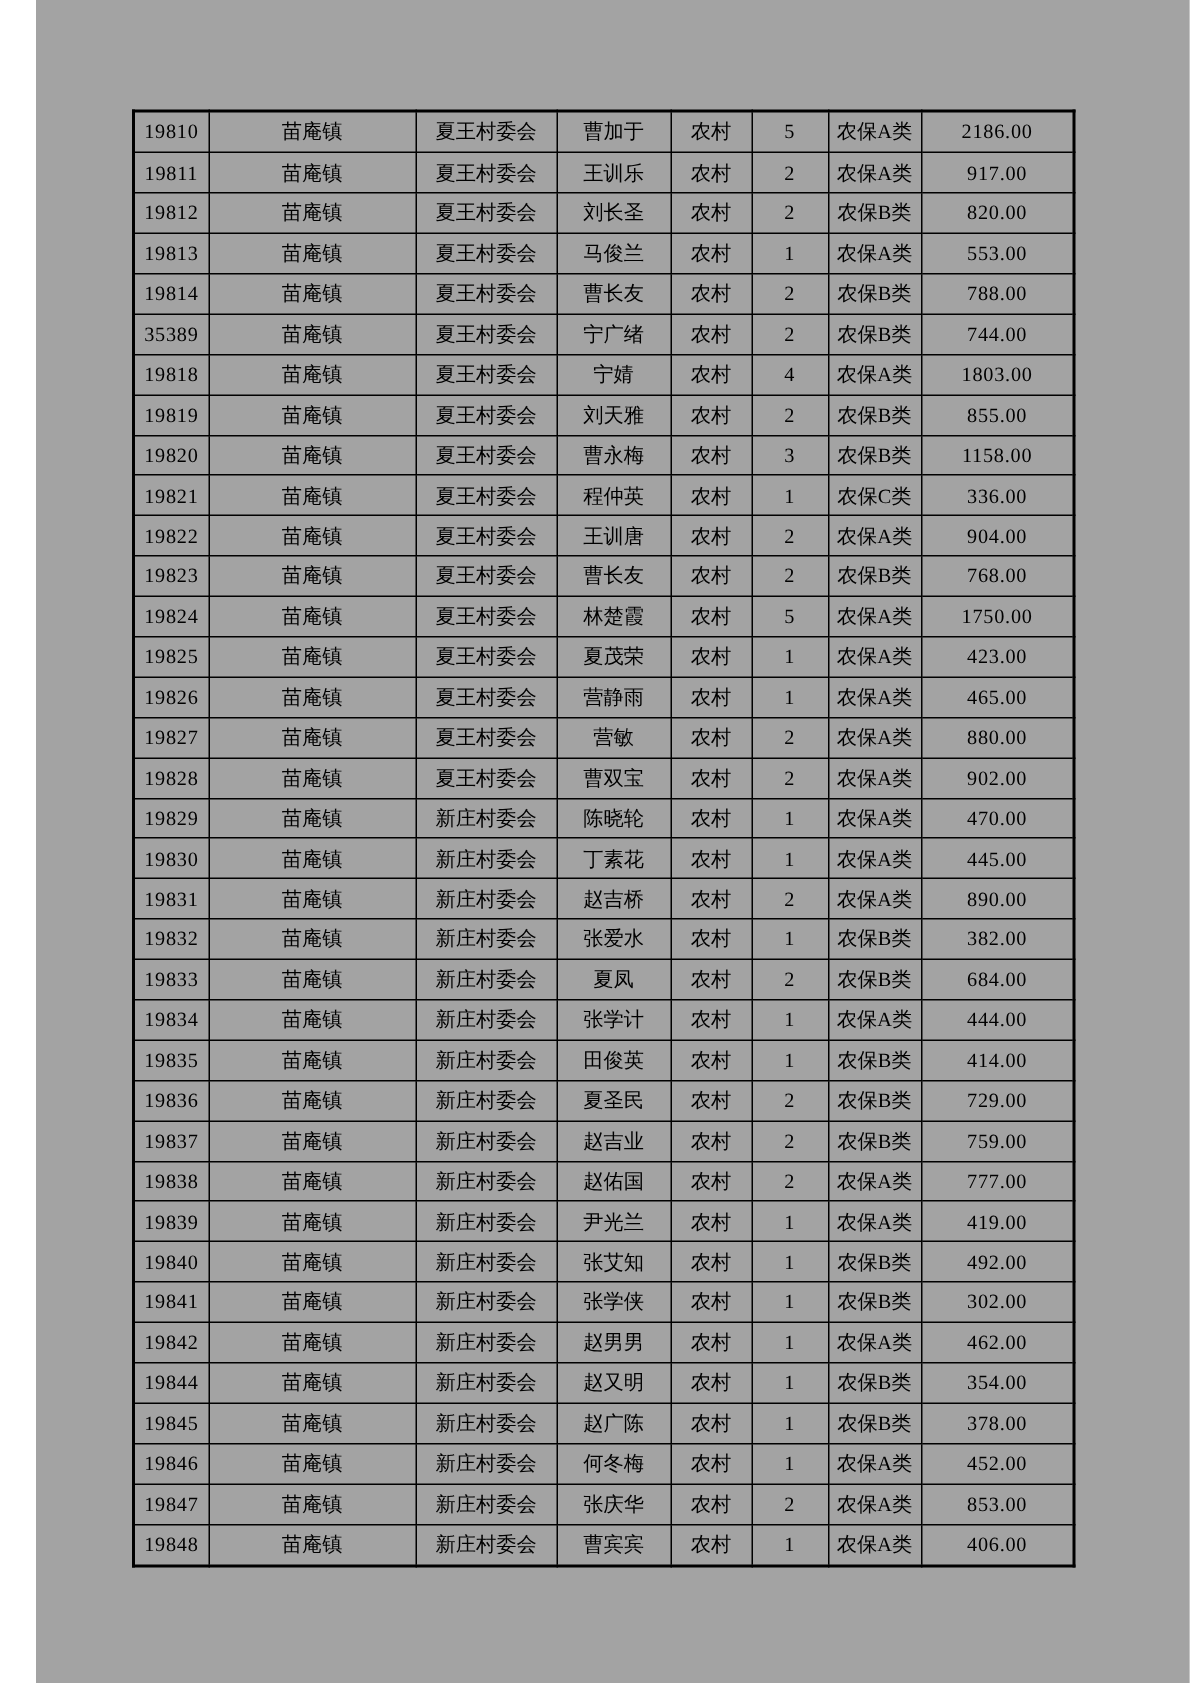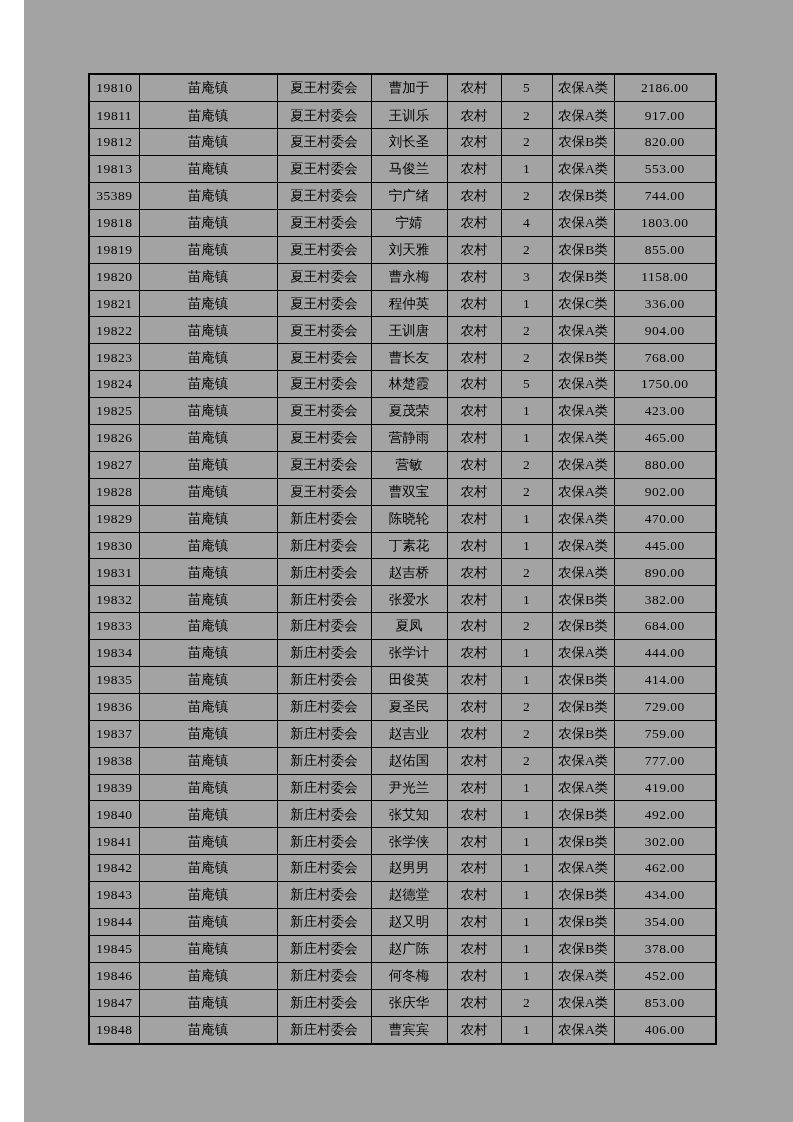--- a/index.html
+++ b/index.html
@@ -94,20 +94,30 @@
           <td class="num">19813</td>
           <td>苗庵镇</td>
           <td>夏王村委会</td>
           <td>马俊兰</td>
           <td>农村</td>
           <td class="num">1</td>
           <td>农保A类</td>
           <td class="num">553.00</td>
         </tr>
         <tr>
+          <td class="num">19814</td>
+          <td>苗庵镇</td>
+          <td>夏王村委会</td>
+          <td>曹长友</td>
+          <td>农村</td>
+          <td class="num">2</td>
+          <td>农保B类</td>
+          <td class="num">788.00</td>
+        </tr>
+        <tr>
           <td class="num">35389</td>
           <td>苗庵镇</td>
           <td>夏王村委会</td>
           <td>宁广绪</td>
           <td>农村</td>
           <td class="num">2</td>
           <td>农保B类</td>
           <td class="num">744.00</td>
         </tr>
         <tr>
@@ -352,30 +362,20 @@
         </tr>
         <tr>
           <td class="num">19842</td>
           <td>苗庵镇</td>
           <td>新庄村委会</td>
           <td>赵男男</td>
           <td>农村</td>
           <td class="num">1</td>
           <td>农保A类</td>
           <td class="num">462.00</td>
-        </tr>
-        <tr>
-          <td class="num">19843</td>
-          <td>苗庵镇</td>
-          <td>新庄村委会</td>
-          <td>赵德堂</td>
-          <td>农村</td>
-          <td class="num">1</td>
-          <td>农保B类</td>
-          <td class="num">434.00</td>
         </tr>
         <tr>
           <td class="num">19844</td>
           <td>苗庵镇</td>
           <td>新庄村委会</td>
           <td>赵又明</td>
           <td>农村</td>
           <td class="num">1</td>
           <td>农保B类</td>
           <td class="num">354.00</td>

